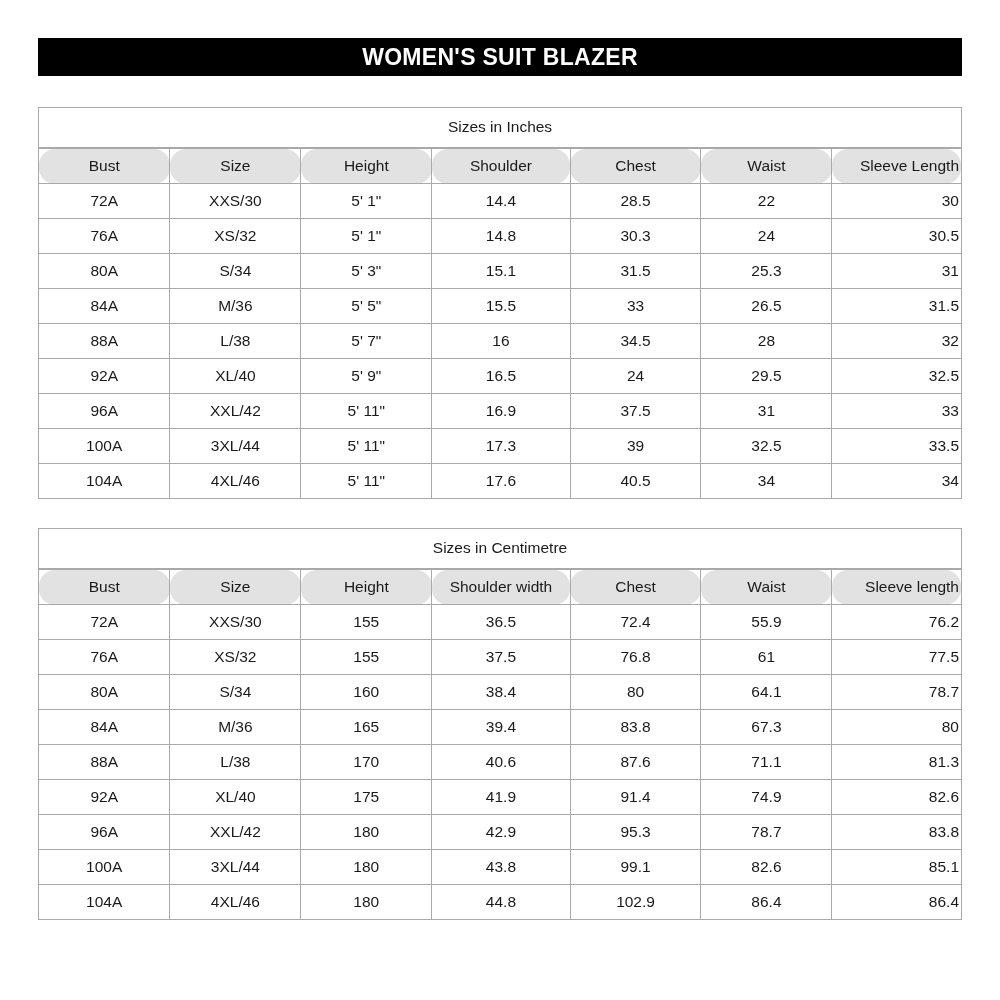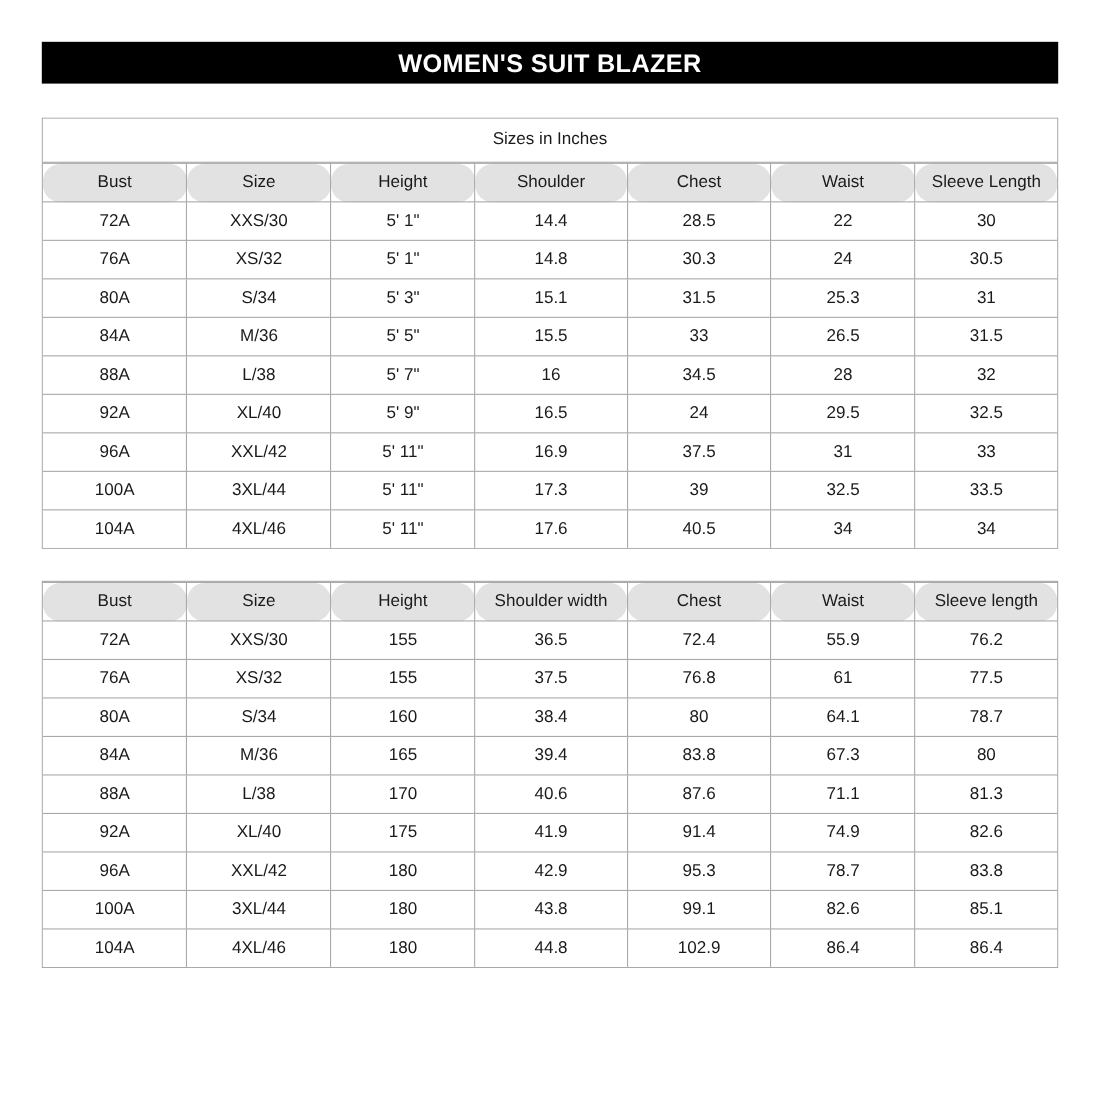--- a/index.html
+++ b/index.html
@@ -76,20 +76,21 @@
     font-size: 15.5px;
     border-radius: 16px;
   }
   tbody tr td:first-child,
   thead tr th:first-child {
     border-left: none;
   }
   tbody tr td:last-child,
   thead tr th:last-child {
     border-right: none;
+    text-align: right;
   }
   tbody tr:last-child td {
     border-bottom: none;
   }
   col.c0 { width: 14.2%; }
   col.c1 { width: 14.2%; }
   col.c2 { width: 14.2%; }
   col.c3 { width: 15.0%; }
   col.c4 { width: 14.2%; }
   col.c5 { width: 14.2%; }
@@ -208,20 +209,21 @@
           <td>40.5</td>
           <td>34</td>
           <td>34</td>
         </tr>
       </tbody>
     </table>
   </div>
 
   <div class="table-block" id="block-cm">
     <table>
+      <caption>Sizes in Centimetre</caption>
       <colgroup>
         <col class="c0">
           <col class="c1">
           <col class="c2">
           <col class="c3">
           <col class="c4">
           <col class="c5">
           <col class="c6">
       </colgroup>
       <thead>

